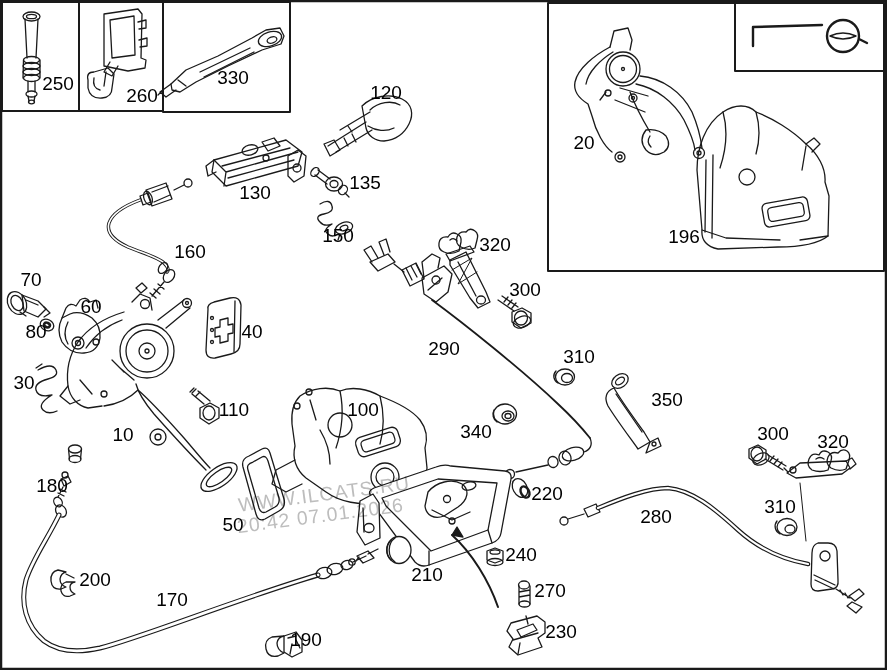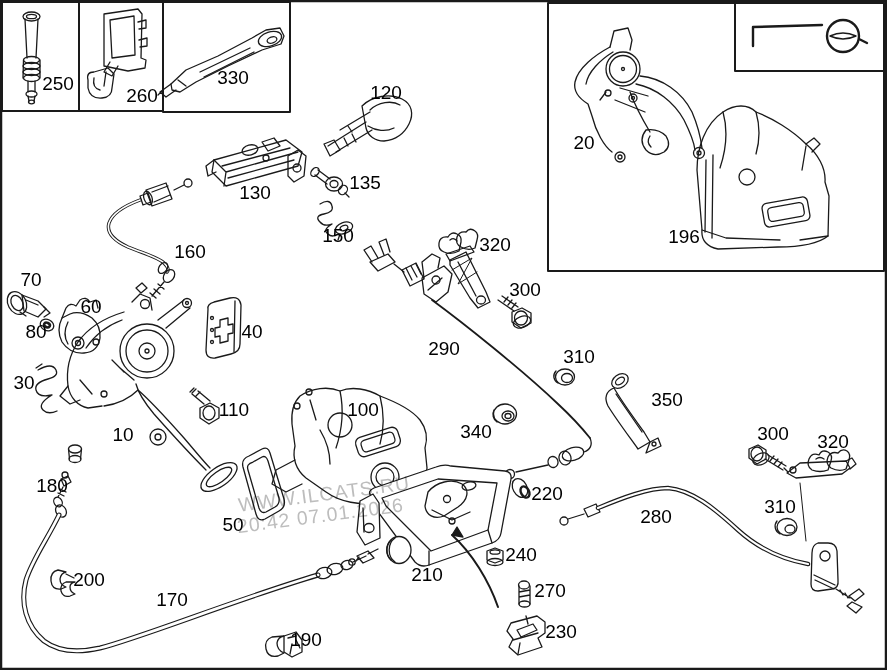--- a/index.html
+++ b/index.html
@@ -432,21 +432,21 @@
       <div class="part-label" style="left: 31px; top: 280px;">70</div>
       <div class="part-label" style="left: 91px; top: 307px;">60</div>
       <div class="part-label" style="left: 36px; top: 326px; margin-top: 6px;">80</div>
       <div class="part-label" style="left: 24px; top: 383px;">30</div>
       <div class="part-label" style="left: 252px; top: 332px;">40</div>
       <div class="part-label" style="left: 123px; top: 435px;">10</div>
       <div class="part-label" style="left: 234px; top: 410px;">110</div>
       <div class="part-label" style="left: 363px; top: 393px; margin-top: 17px;">100</div>
       <div class="part-label" style="left: 233px; top: 525px;">50</div>
       <div class="part-label" style="left: 52px; top: 444px; margin-top: 42px;">180</div>
-      <div class="part-label" style="left: 89px; top: 580px;">200</div>
+      <div class="part-label" style="left: 95px; top: 580px;">200</div>
       <div class="part-label" style="left: 172px; top: 600px;">170</div>
       <div class="part-label" style="left: 306px; top: 640px;">190</div>
       <div class="part-label" style="left: 444px; top: 349px;">290</div>
       <div class="part-label" style="left: 495px; top: 245px;">320</div>
       <div class="part-label" style="left: 525px; top: 290px;">300</div>
       <div class="part-label" style="left: 579px; top: 357px;">310</div>
       <div class="part-label" style="left: 476px; top: 432px;">340</div>
       <div class="part-label" style="left: 667px; top: 400px;">350</div>
       <div class="part-label" style="left: 547px; top: 494px;">220</div>
       <div class="part-label" style="left: 521px; top: 555px;">240</div>

